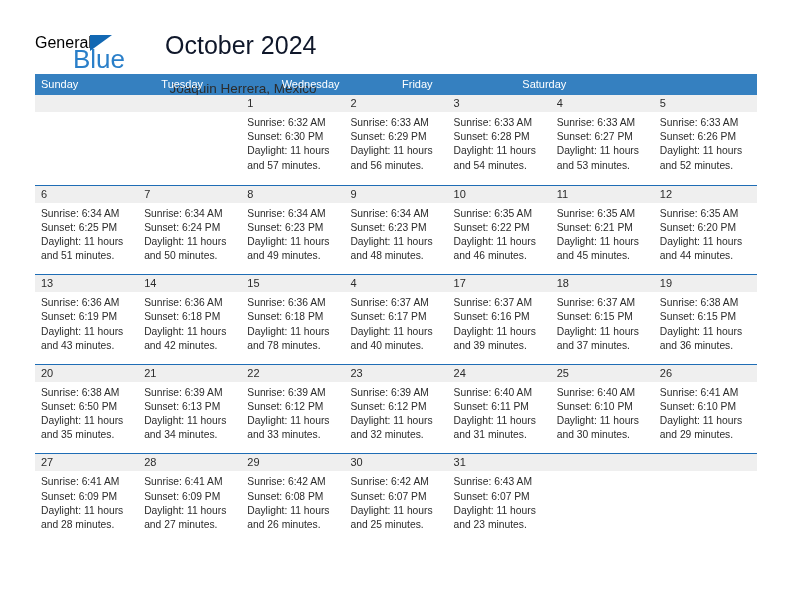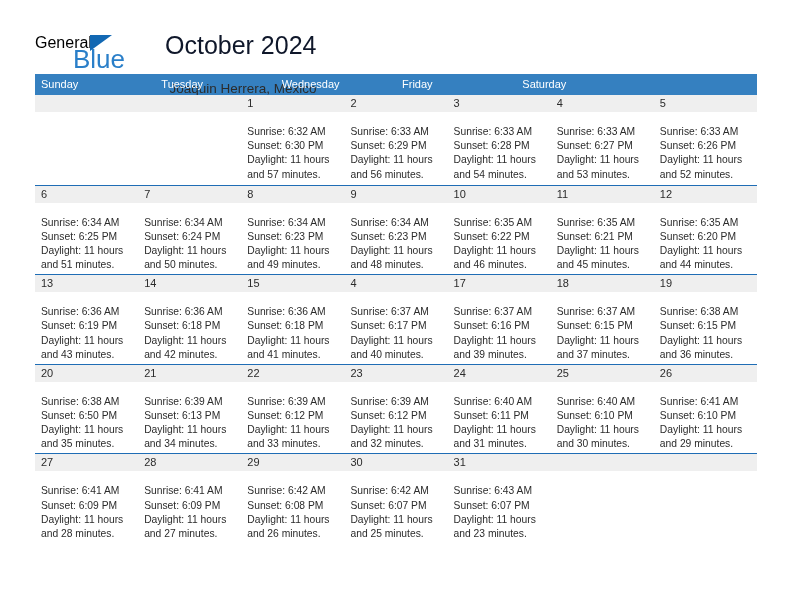--- a/index.html
+++ b/index.html
@@ -81,21 +81,21 @@
   .daynum {
     background: #efefef;
     height: 17px;
     font-size: 11px;
     color: #2b2b2b;
     line-height: 17px;
     padding-left: 6px;
   }
   .cell.empty .daynum { color: transparent; }
   .details {
-    padding: 13px 6px 0 6px;
+    padding: 4px 6px 0 6px;
     font-size: 10.3px;
     color: #2b2b2b;
     line-height: 14.2px;
   }
   .details div { white-space: nowrap; }
 </style>
 </head>
 <body>
 
 <div class="page">
@@ -256,21 +256,21 @@
               <div>Daylight: 11 hours</div>
               <div>and 42 minutes.</div>
             </div>
           </div>
           <div class="cell">
             <div class="daynum">15</div>
             <div class="details">
               <div>Sunrise: 6:36 AM</div>
               <div>Sunset: 6:18 PM</div>
               <div>Daylight: 11 hours</div>
-              <div>and 41 minutes.</div>
+              <div>and 78 minutes.</div>
             </div>
           </div>
           <div class="cell">
             <div class="daynum">4</div>
             <div class="details">
               <div>Sunrise: 6:37 AM</div>
               <div>Sunset: 6:17 PM</div>
               <div>Daylight: 11 hours</div>
               <div>and 40 minutes.</div>
             </div>

